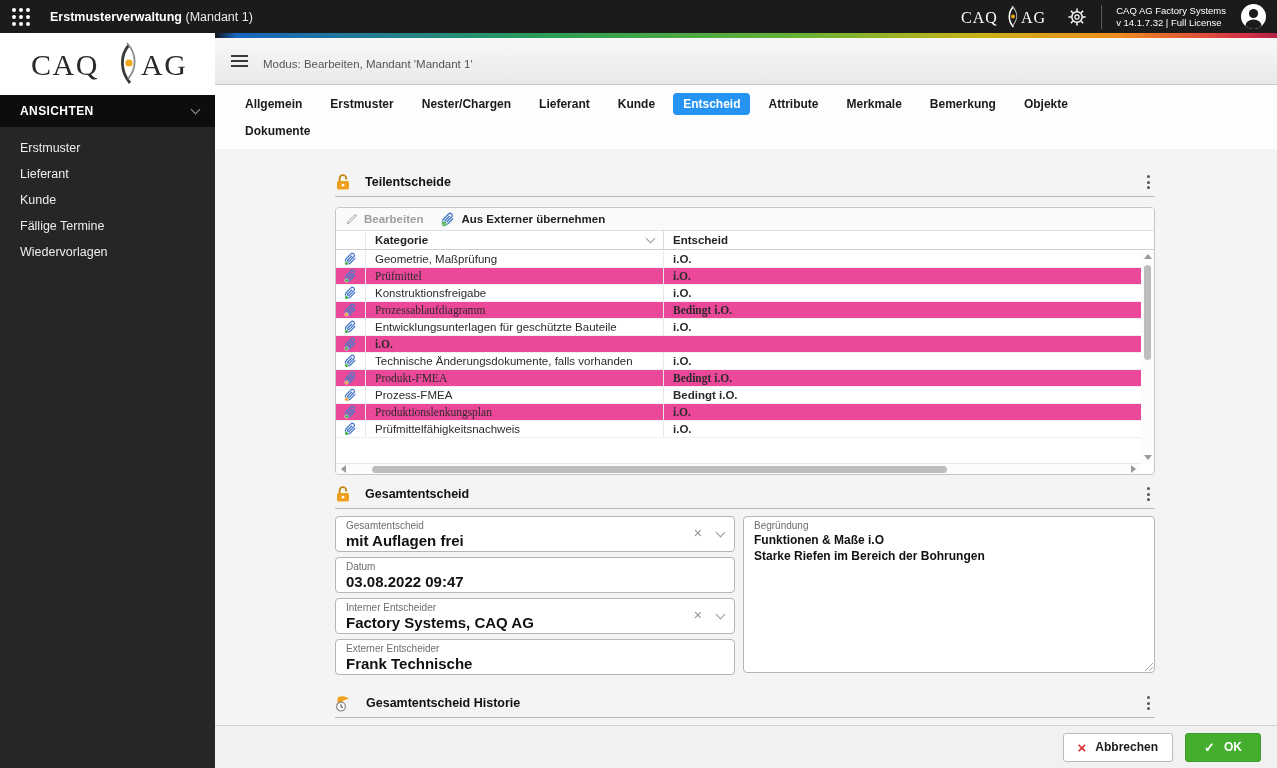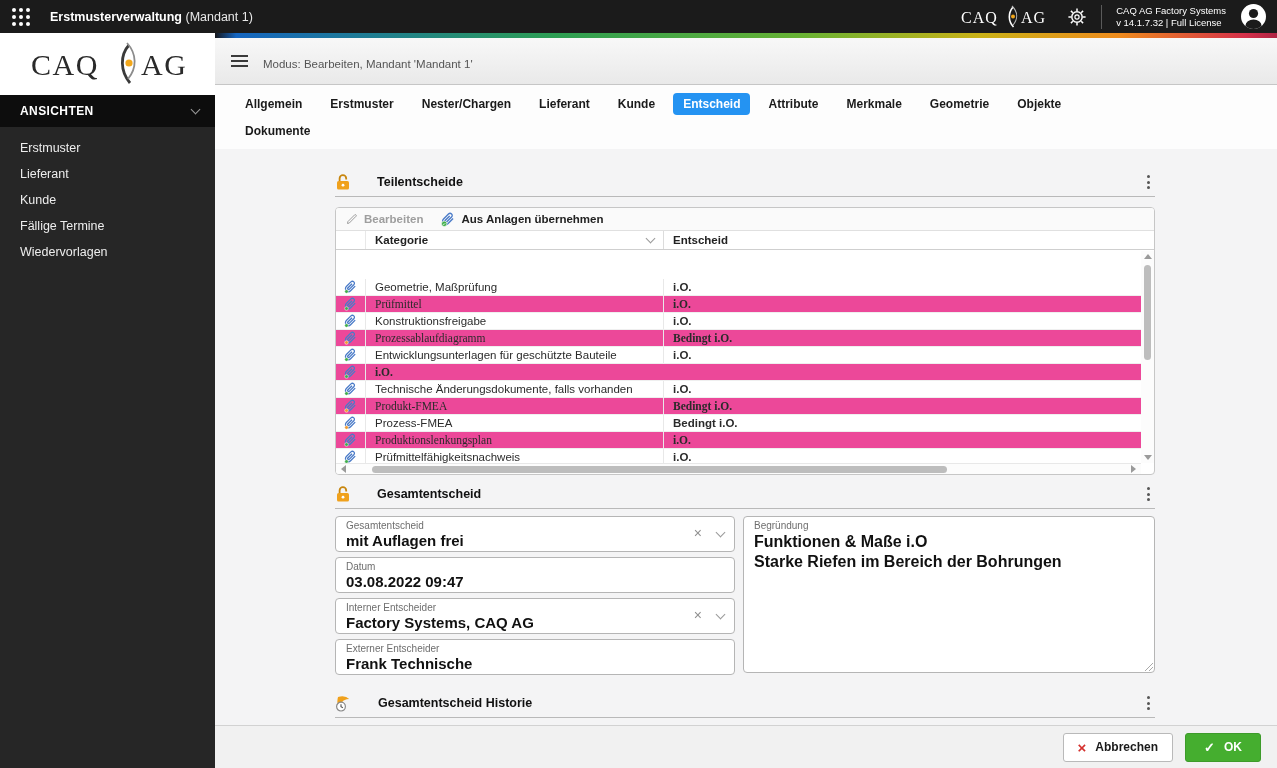--- a/index.html
+++ b/index.html
@@ -40,36 +40,36 @@
   .mh-title { font-size:13px; font-weight:bold; color:#111; }
   .mh-subtitle { font-size:11.5px; color:#555; margin-top:4px; }
 
   .tabbar { flex:none; background:#fdfdfd; padding:8px 0 2px 20px; }
   .tab-row { display:flex; gap:8px; margin-bottom:5px; }
   .tab { padding:4px 10px; font-size:12px; font-weight:600; color:#1a1a1a; border-radius:4px; cursor:pointer; white-space:nowrap; }
   .tab.active { color:#fff; }
 
   
   .content { flex:1; background:#f4f4f5; padding:22px 122px 0 120px; overflow:hidden; }
-  .section-header { display:flex; align-items:center; gap:26px; height:22px; }
+  .section-header { display:flex; align-items:center; gap:14px; height:22px; }
   .section-title { font-size:12.5px; font-weight:bold; color:#111; flex:1; }
   .kebab { display:flex; flex-direction:column; gap:2.5px; padding:3px 5px; cursor:pointer; }
   .kebab i { width:3px; height:3px; border-radius:50%; background:#555; }
   .section-divider { border-bottom:1px solid #b9b9b9; margin-top:3px; }
 
   
   .table-card { margin-top:10px; height:268px; border:1px solid #c6c6c6; border-radius:4px; background:#fff; position:relative; overflow:hidden; }
   .table-toolbar { height:23px; display:flex; align-items:center; gap:18px; padding:0 10px; border-bottom:1px solid #e0e0e0; background:#fafafa; }
   .tool { display:flex; align-items:center; gap:6px; font-size:11.5px; font-weight:600; cursor:pointer; color:#222; }
   .tool.disabled { color:#9e9e9e; cursor:default; }
   .table-headrow { display:flex; height:19px; align-items:center; border-bottom:1px solid #cfcfcf; font-weight:bold; font-size:11.5px; color:#222; }
   .col-icon { width:30px; flex:none; align-self:stretch; border-right:1px solid #e8e8e8; display:flex; align-items:center; justify-content:center; }
   .col-kat { width:298px; flex:none; align-self:stretch; border-right:1px solid #dcdcdc; display:flex; align-items:center; justify-content:space-between; padding:0 9px; }
   .col-ent { flex:1; padding-left:9px; display:flex; align-items:center; }
-  .table-body { position:absolute; top:43px; left:0; right:0; bottom:11px; overflow:hidden;margin-top:28px; }
+  .table-body { position:absolute; top:43px; left:0; right:0; bottom:11px; overflow:hidden; }
   .trow { display:flex; height:17px; align-items:center; font-size:11.5px; color:#2b2b2b; border-bottom:1px solid #efefef; background:#fff; }
   .trow.alt { background:#ec4899;font-family:Liberation Serif, serif; }
   .trow .col-kat { border-right:1px solid #e8e8e8; justify-content:flex-start; }
   .ent-val { font-weight:600; }
 
   .vscroll { position:absolute; top:43px; bottom:11px; right:0; width:13px; display:flex; flex-direction:column; align-items:center; padding:3px 0; background:#fcfcfc; }
   .arr-up { width:0; height:0; border-left:4px solid transparent; border-right:4px solid transparent; border-bottom:5px solid #9a9a9a; cursor:pointer; }
   .arr-down { width:0; height:0; border-left:4px solid transparent; border-right:4px solid transparent; border-top:5px solid #9a9a9a; cursor:pointer; }
   .arr-left { width:0; height:0; border-top:4px solid transparent; border-bottom:4px solid transparent; border-right:5px solid #9a9a9a; cursor:pointer; }
   .arr-right { width:0; height:0; border-top:4px solid transparent; border-bottom:4px solid transparent; border-left:5px solid #9a9a9a; cursor:pointer; }
@@ -83,21 +83,21 @@
   .section-gap { margin-top:8px; }
   .ges-form { display:flex; gap:8px; margin-top:7px; }
   .ges-left { width:400px; flex:none; display:flex; flex-direction:column; gap:5px; }
   .field-box { height:36px; border:1px solid #b5b5b5; border-radius:4px; background:#fff; padding:3px 10px; position:relative; cursor:text; }
   .field-label { font-size:10px; color:#6e6e6e; }
   .field-value { font-size:15px; font-weight:bold; color:#111; margin-top:1px; white-space:nowrap; }
   .field-icons { position:absolute; right:10px; top:9px; display:flex; align-items:center; gap:15px; color:#8f8f8f; }
   .clear-x { font-size:14px; line-height:14px; cursor:pointer; }
   .field-icons .chev { cursor:pointer; margin-top:-2px; }
   .ges-right { flex:1; height:157px; border:1px solid #b5b5b5; border-radius:4px; background:#fff; padding:3px 10px; position:relative; }
-  .ta-line { font-size:16px; font-weight:bold; color:#111; margin-top:2px; }
+  .ta-line { font-size:12px; font-weight:bold; color:#111; margin-top:2px; }
   .resize-handle { position:absolute; right:1px; bottom:1px; width:10px; height:10px;
     background:repeating-linear-gradient(135deg,transparent 0 2px,#a9a9a9 2px 3px);
     clip-path:polygon(100% 0,100% 100%,0 100%); cursor:nwse-resize; }
 
   
   .hist-box { margin-top:8px; height:36px; background:#ececec; border-radius:3px; padding:4px 10px; }
 
   
   .footer { height:43px; flex:none; background:#f1f1f1; border-top:1px solid #d2d2d2; display:flex; align-items:center; justify-content:flex-end; gap:12px; padding:0 16px; }
   .btn { height:29px; display:flex; align-items:center; justify-content:center; gap:9px; font-family:"Liberation Sans",sans-serif; font-size:12px; font-weight:bold; border-radius:3px; padding:0 14px; cursor:pointer; }
@@ -215,21 +215,21 @@
     <div class="tabbar">
       <div class="tab-row">
           <div class="tab">Allgemein</div>
           <div class="tab">Erstmuster</div>
           <div class="tab">Nester/Chargen</div>
           <div class="tab">Lieferant</div>
           <div class="tab">Kunde</div>
           <div class="tab active" style="background: rgb(36, 147, 242);">Entscheid</div>
           <div class="tab">Attribute</div>
           <div class="tab">Merkmale</div>
-          <div class="tab">Geometrie</div>
+          <div class="tab">Bemerkung</div>
           <div class="tab">Objekte</div>
         </div>
       <div class="tab-row">
           <div class="tab">Dokumente</div>
         </div>
     </div>
 
     <div class="content">
 
       <section>
@@ -257,21 +257,21 @@
                   <path d="M3 21l3.5-.9L20.2 6.4a2 2 0 0 0-2.8-2.8L3.7 17.3 3 21z" fill="none" stroke="#9e9e9e" stroke-width="2"></path>
                 </svg>
               <span>Bearbeiten</span>
             </span>
             <span class="tool">
               <svg width="14" height="15" viewBox="0 0 26 27">
                 <path d="M22.4 11.8l-9.2 9.2a6 6 0 0 1-8.5-8.5l9.2-9.2a4 4 0 0 1 5.7 5.7l-9.2 9.2a2 2 0 0 1-2.8-2.8l8.5-8.5" fill="none" stroke="#4a7bc8" stroke-width="2.6"></path>
                 <circle cx="6" cy="21.5" r="5" fill="#3fae49" stroke="#fff" stroke-width="1.2"></circle>
                 <path d="M3.8 21.5 l1.6 1.6 l2.8 -3" stroke="#fff" stroke-width="1.4" fill="none"></path>
               </svg>
-              <span>Aus Anlagen übernehmen</span>
+              <span>Aus Externer übernehmen</span>
             </span>
           </div>
           <div class="table-headrow">
             <div class="col-icon"></div>
             <div class="col-kat">
               <span>Kategorie</span>
               <span class="chev" style="margin-top:-3px;"></span>
             </div>
             <div class="col-ent">
               <span>Entscheid</span>

